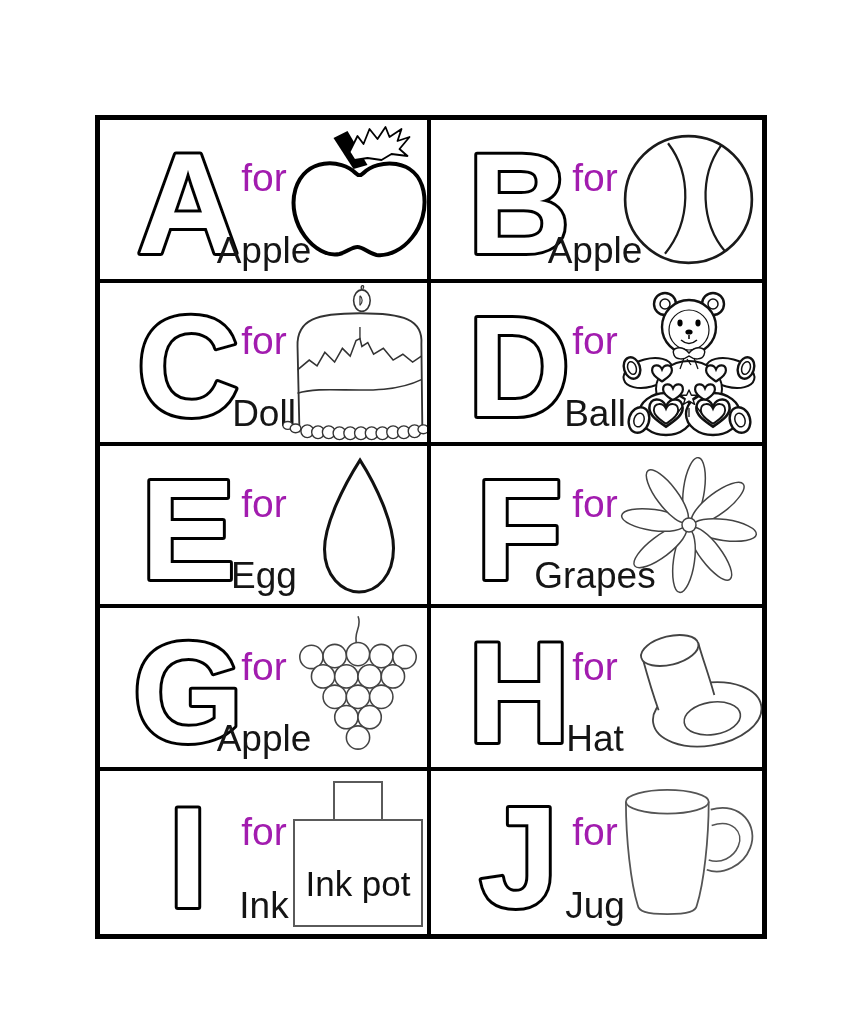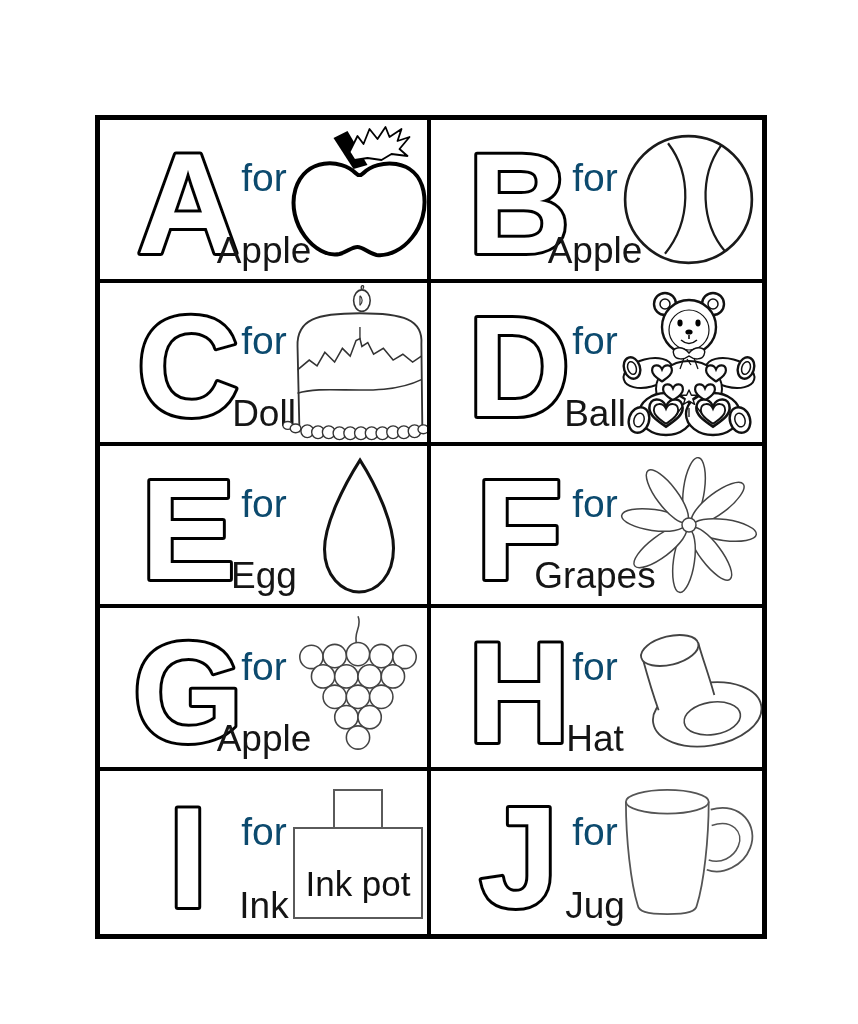--- a/index.html
+++ b/index.html
@@ -22,32 +22,32 @@
   .letter-svg{display:block;}
   .letter-svg text{
     font-family:"Liberation Sans", sans-serif;font-weight:700;
     fill:#ffffff;stroke:#000000;stroke-width:6px;paint-order:stroke;
     stroke-linejoin:round;
   }
   .mid{
     flex:1 1 auto;display:flex;flex-direction:column;align-items:center;
     min-width:0;
   }
-  .for-label{font-size:39px;line-height:1;margin:auto 0;color:#0c4a6e;}
+  .for-label{font-size:39px;line-height:1;margin:auto 0;color:#a21caf;}
   .word-label{font-size:37px;line-height:1;margin-bottom:8px;color:#151515;white-space:nowrap;}
   .img-wrap{flex:0 0 188px;display:flex;align-items:center;justify-content:center;}
   .img-wrap svg{display:block;}
   
   .inkpot{width:150px;}
   .inkpot-cap{
     width:50px;height:40px;border:2px solid #5a5a5a;margin:0 auto -2px auto;
     background:#fff;box-sizing:border-box;
   }
   .inkpot-body{
-    width:130px;height:92px;border:2px solid #5a5a5a;margin:0 auto;
+    width:130px;height:108px;border:2px solid #5a5a5a;margin:0 auto;
     background:#fff;box-sizing:border-box;display:flex;align-items:center;
     justify-content:center;padding-top:22px;
   }
   .inkpot-text{font-size:35px;color:#111;white-space:nowrap;}
 </style>
 </head>
 <body>
 
 <div class="sheet-grid">
 

